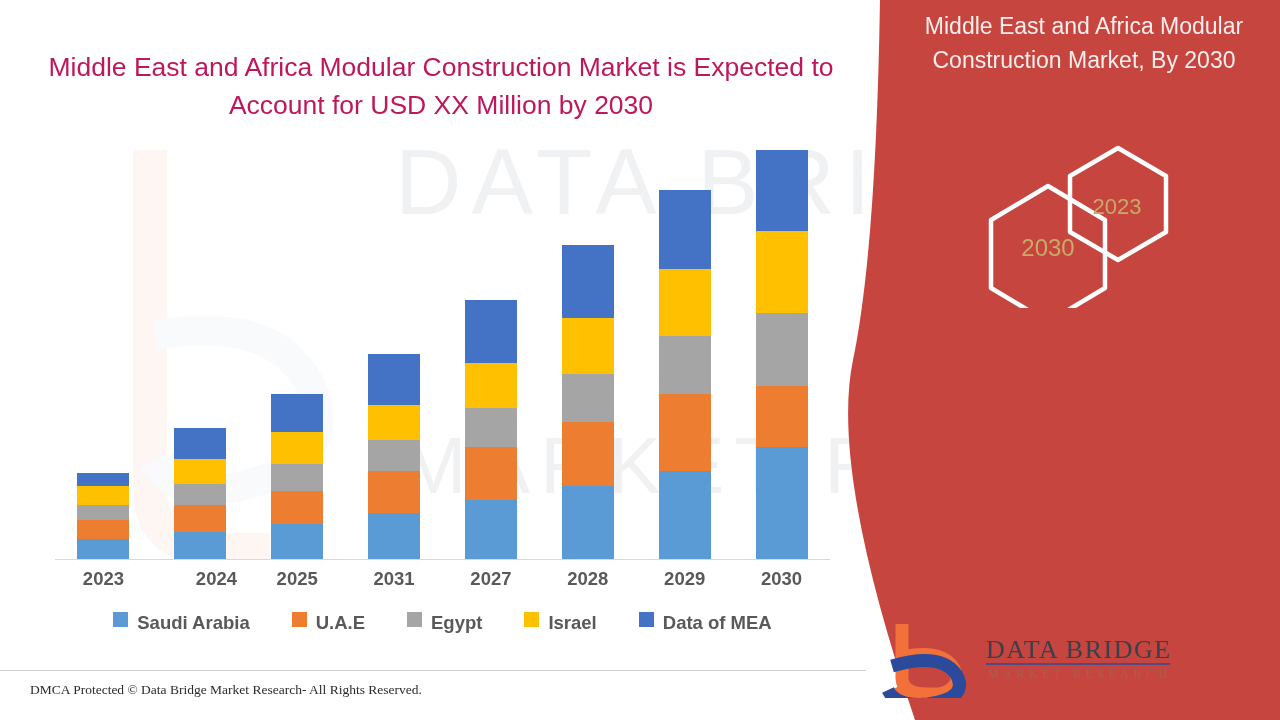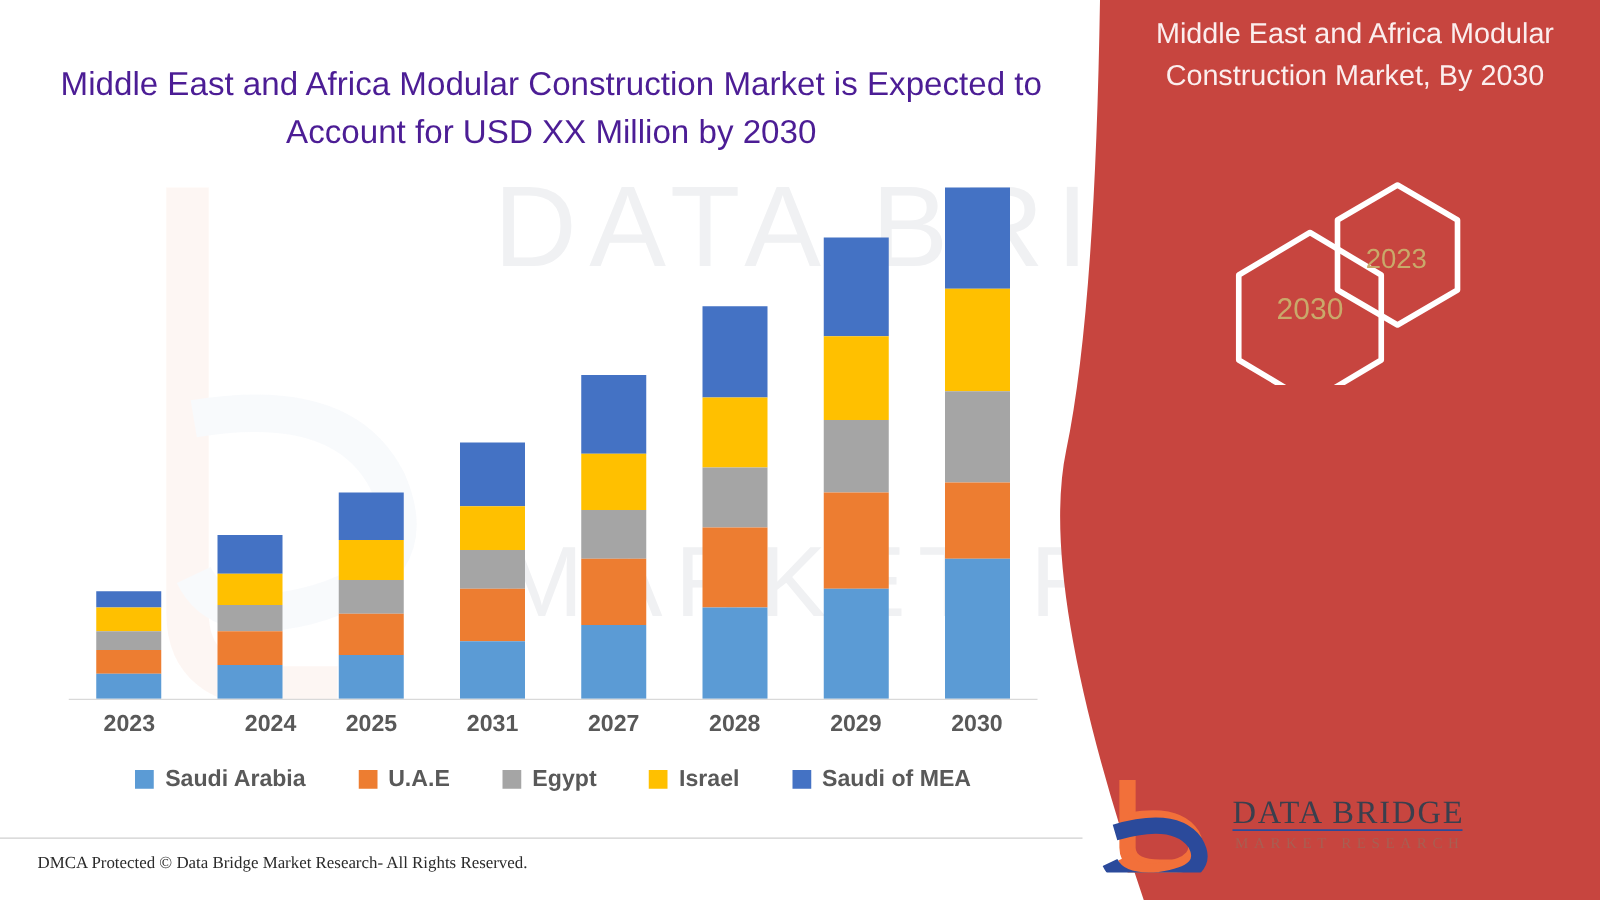--- a/index.html
+++ b/index.html
@@ -50,21 +50,21 @@
     opacity: 0.55;
   }
 
   
   .headline {
     position: absolute;
     left: 46px;
     top: 48px;
     width: 790px;
     text-align: center;
-    color: #4c1d95;
+    color: #be185d;
     font-size: 26.5px;
     line-height: 1.45;
     font-weight: 400;
   }
 
   
   .chart-wrap {
     position: absolute;
     left: 55px;
     top: 150px;
@@ -121,21 +121,21 @@
     left: 55px;
     top: 612px;
     width: 775px;
     display: flex;
     justify-content: center;
     align-items: center;
     gap: 42px;
   }
   .legend-item {
     display: flex;
-    align-items: center;
+    align-items: flex-start;
     gap: 9px;
   }
   .legend-swatch {
     width: 15px;
     height: 15px;
     flex: 0 0 auto;
   }
   .legend-label {
     font-size: 18.5px;
     font-weight: bold;
@@ -349,21 +349,21 @@
       <div class="legend-item">
         <span class="legend-swatch" style="background: rgb(165, 165, 165);"></span>
         <span class="legend-label">Egypt</span>
       </div>
       <div class="legend-item">
         <span class="legend-swatch" style="background: rgb(255, 192, 0);"></span>
         <span class="legend-label">Israel</span>
       </div>
       <div class="legend-item">
         <span class="legend-swatch" style="background: rgb(68, 114, 196);"></span>
-        <span class="legend-label">Saudi of MEA</span>
+        <span class="legend-label">Data of MEA</span>
       </div>
     </div>
 
   <div class="footer-rule"></div>
   <div class="footer-left">DMCA Protected © Data Bridge Market Research- All Rights Reserved.</div>
 
   <div class="red-panel">
     <svg viewBox="0 0 460 720" preserveAspectRatio="none">
       <path d="M60 0 L460 0 L460 720 L95 720 Q10 470 33 360 Q56 250 60 0 Z" fill="#c7453f"></path>
     </svg>

